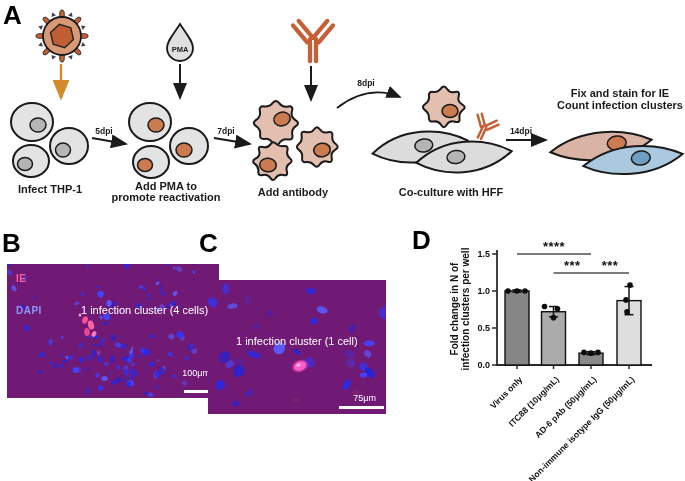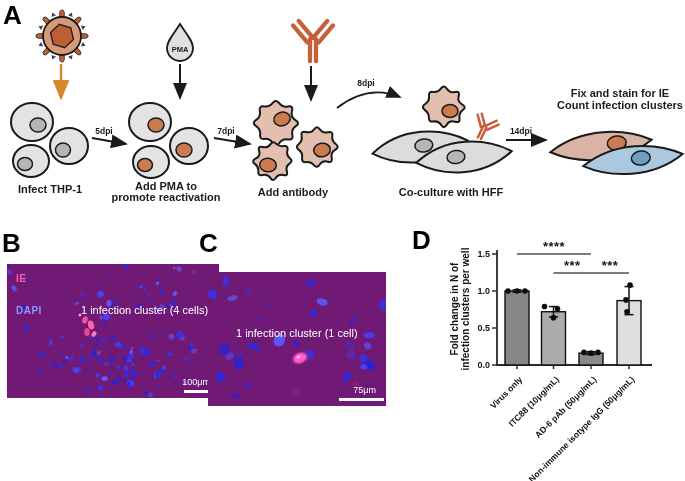--- a/index.html
+++ b/index.html
@@ -282,25 +282,25 @@
         <ellipse cx="78" cy="56" rx="2.6" ry="3.8" fill="#ff4f96" transform="rotate(20 78 56)"></ellipse>
         <ellipse cx="84" cy="61" rx="3" ry="4.6" fill="#ff63a6" transform="rotate(-15 84 61)"></ellipse>
         <ellipse cx="80" cy="68" rx="2.8" ry="4" fill="#ef4390" transform="rotate(-5 80 68)"></ellipse>
         <ellipse cx="87" cy="70" rx="2.2" ry="3" fill="#ff7ab2" transform="rotate(30 87 70)"></ellipse>
         <ellipse cx="73" cy="51" rx="1.4" ry="1.6" fill="#ff9ec4" transform="rotate(0 73 51)"></ellipse>
         <ellipse cx="92" cy="88" rx="3" ry="2" fill="#b03468" opacity="0.3"></ellipse>
       </svg>
     <span class="ov legend" style="left:9px;top:9px;color:#ff5fa2">IE</span>
     <span class="ov legend" style="left:9px;top:41px;color:#8e97ff">DAPI</span>
     <span class="ov anno" style="left:74px;top:40px">1 infection cluster (4 cells)</span>
-    <span class="ov sbtext" style="right:9px;bottom:11px">100μm</span>
+    <span class="ov sbtext" style="right:9px;bottom:20px">100μm</span>
     <span class="sbar" style="right:4px;bottom:5px;width:31px"></span>
   </div>
 
-  <div class="photo" style="left:208px;top:272px;width:156px;height:134px">
+  <div class="photo" style="left:208px;top:280px;width:156px;height:134px">
     <svg id="c-svg" width="192" height="134">
         <ellipse cx="17.802751690149307" cy="9.153793432284147" rx="5.285969734145329" ry="3.450336621265183" fill="#3434f2" opacity="0.69" transform="rotate(92 17.802751690149307 9.153793432284147)"></ellipse>
         <ellipse cx="183.05931946635246" cy="110.68948435457423" rx="3.229488627309911" ry="2.7590900071005047" fill="#3434f2" opacity="0.63" transform="rotate(177 183.05931946635246 110.68948435457423)"></ellipse>
         <ellipse cx="161.17495103180408" cy="63.280142376665026" rx="5.646346683963202" ry="2.9793587960187096" fill="#4343ff" opacity="0.86" transform="rotate(177 161.17495103180408 63.280142376665026)"></ellipse>
         <ellipse cx="40.89305931329727" cy="113.35584314679727" rx="3.959603933733888" ry="2.35749787770142" fill="#2a2ae6" opacity="0.66" transform="rotate(128 40.89305931329727 113.35584314679727)"></ellipse>
         <ellipse cx="71.29708828032017" cy="68.1620384096168" rx="6.321886174054816" ry="5.579357191281222" fill="#5b5bff" opacity="0.97" transform="rotate(116 71.29708828032017 68.1620384096168)"></ellipse>
         <ellipse cx="155.82607398927212" cy="94.9524287674576" rx="3.9168577416799963" ry="2.567214343756296" fill="#4343ff" opacity="0.96" transform="rotate(171 155.82607398927212 94.9524287674576)"></ellipse>
         <ellipse cx="155.47429963946342" cy="86.47002758923918" rx="4.250116855255328" ry="4.052974134533783" fill="#3434f2" opacity="0.76" transform="rotate(144 155.47429963946342 86.47002758923918)"></ellipse>
         <ellipse cx="30.94507536292076" cy="91.12016618996859" rx="6.157630323036574" ry="5.466722696392666" fill="#2323d8" opacity="0.83" transform="rotate(95 30.94507536292076 91.12016618996859)"></ellipse>
         <ellipse cx="144.228047311306" cy="48.51239897264168" rx="4.165601695794612" ry="2.1924481720044775" fill="#2323d8" opacity="0.68" transform="rotate(116 144.228047311306 48.51239897264168)"></ellipse>

